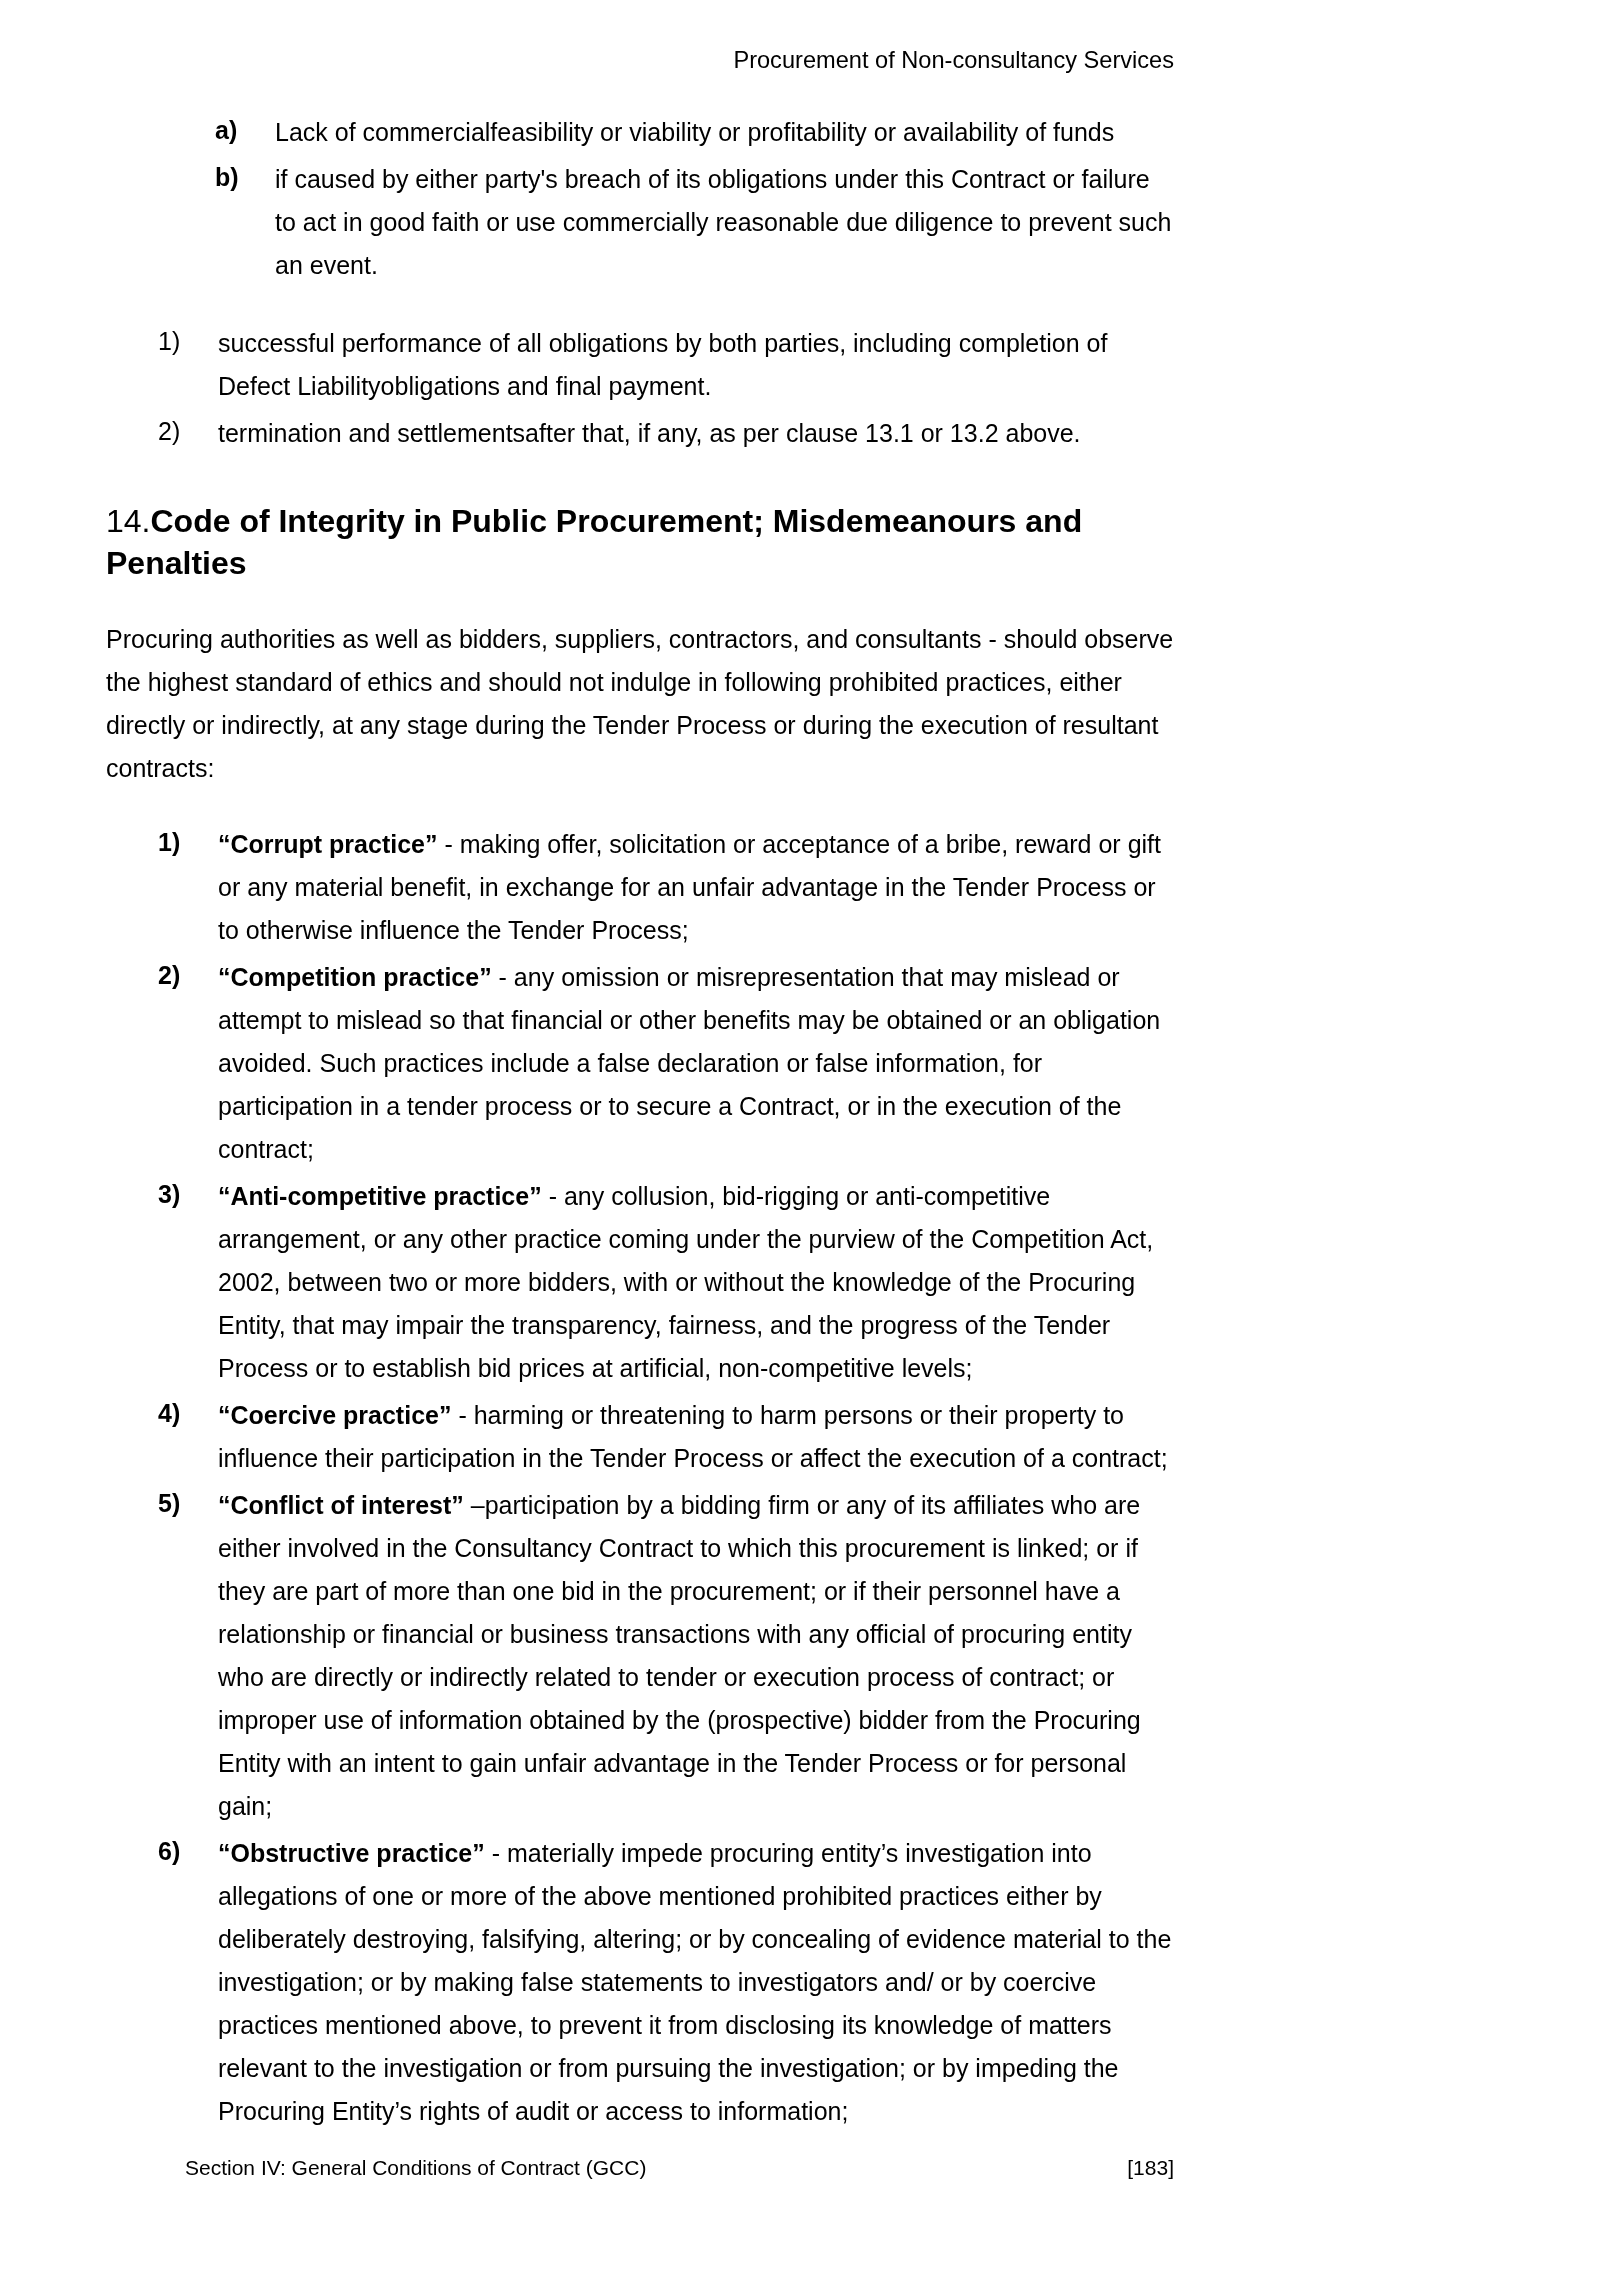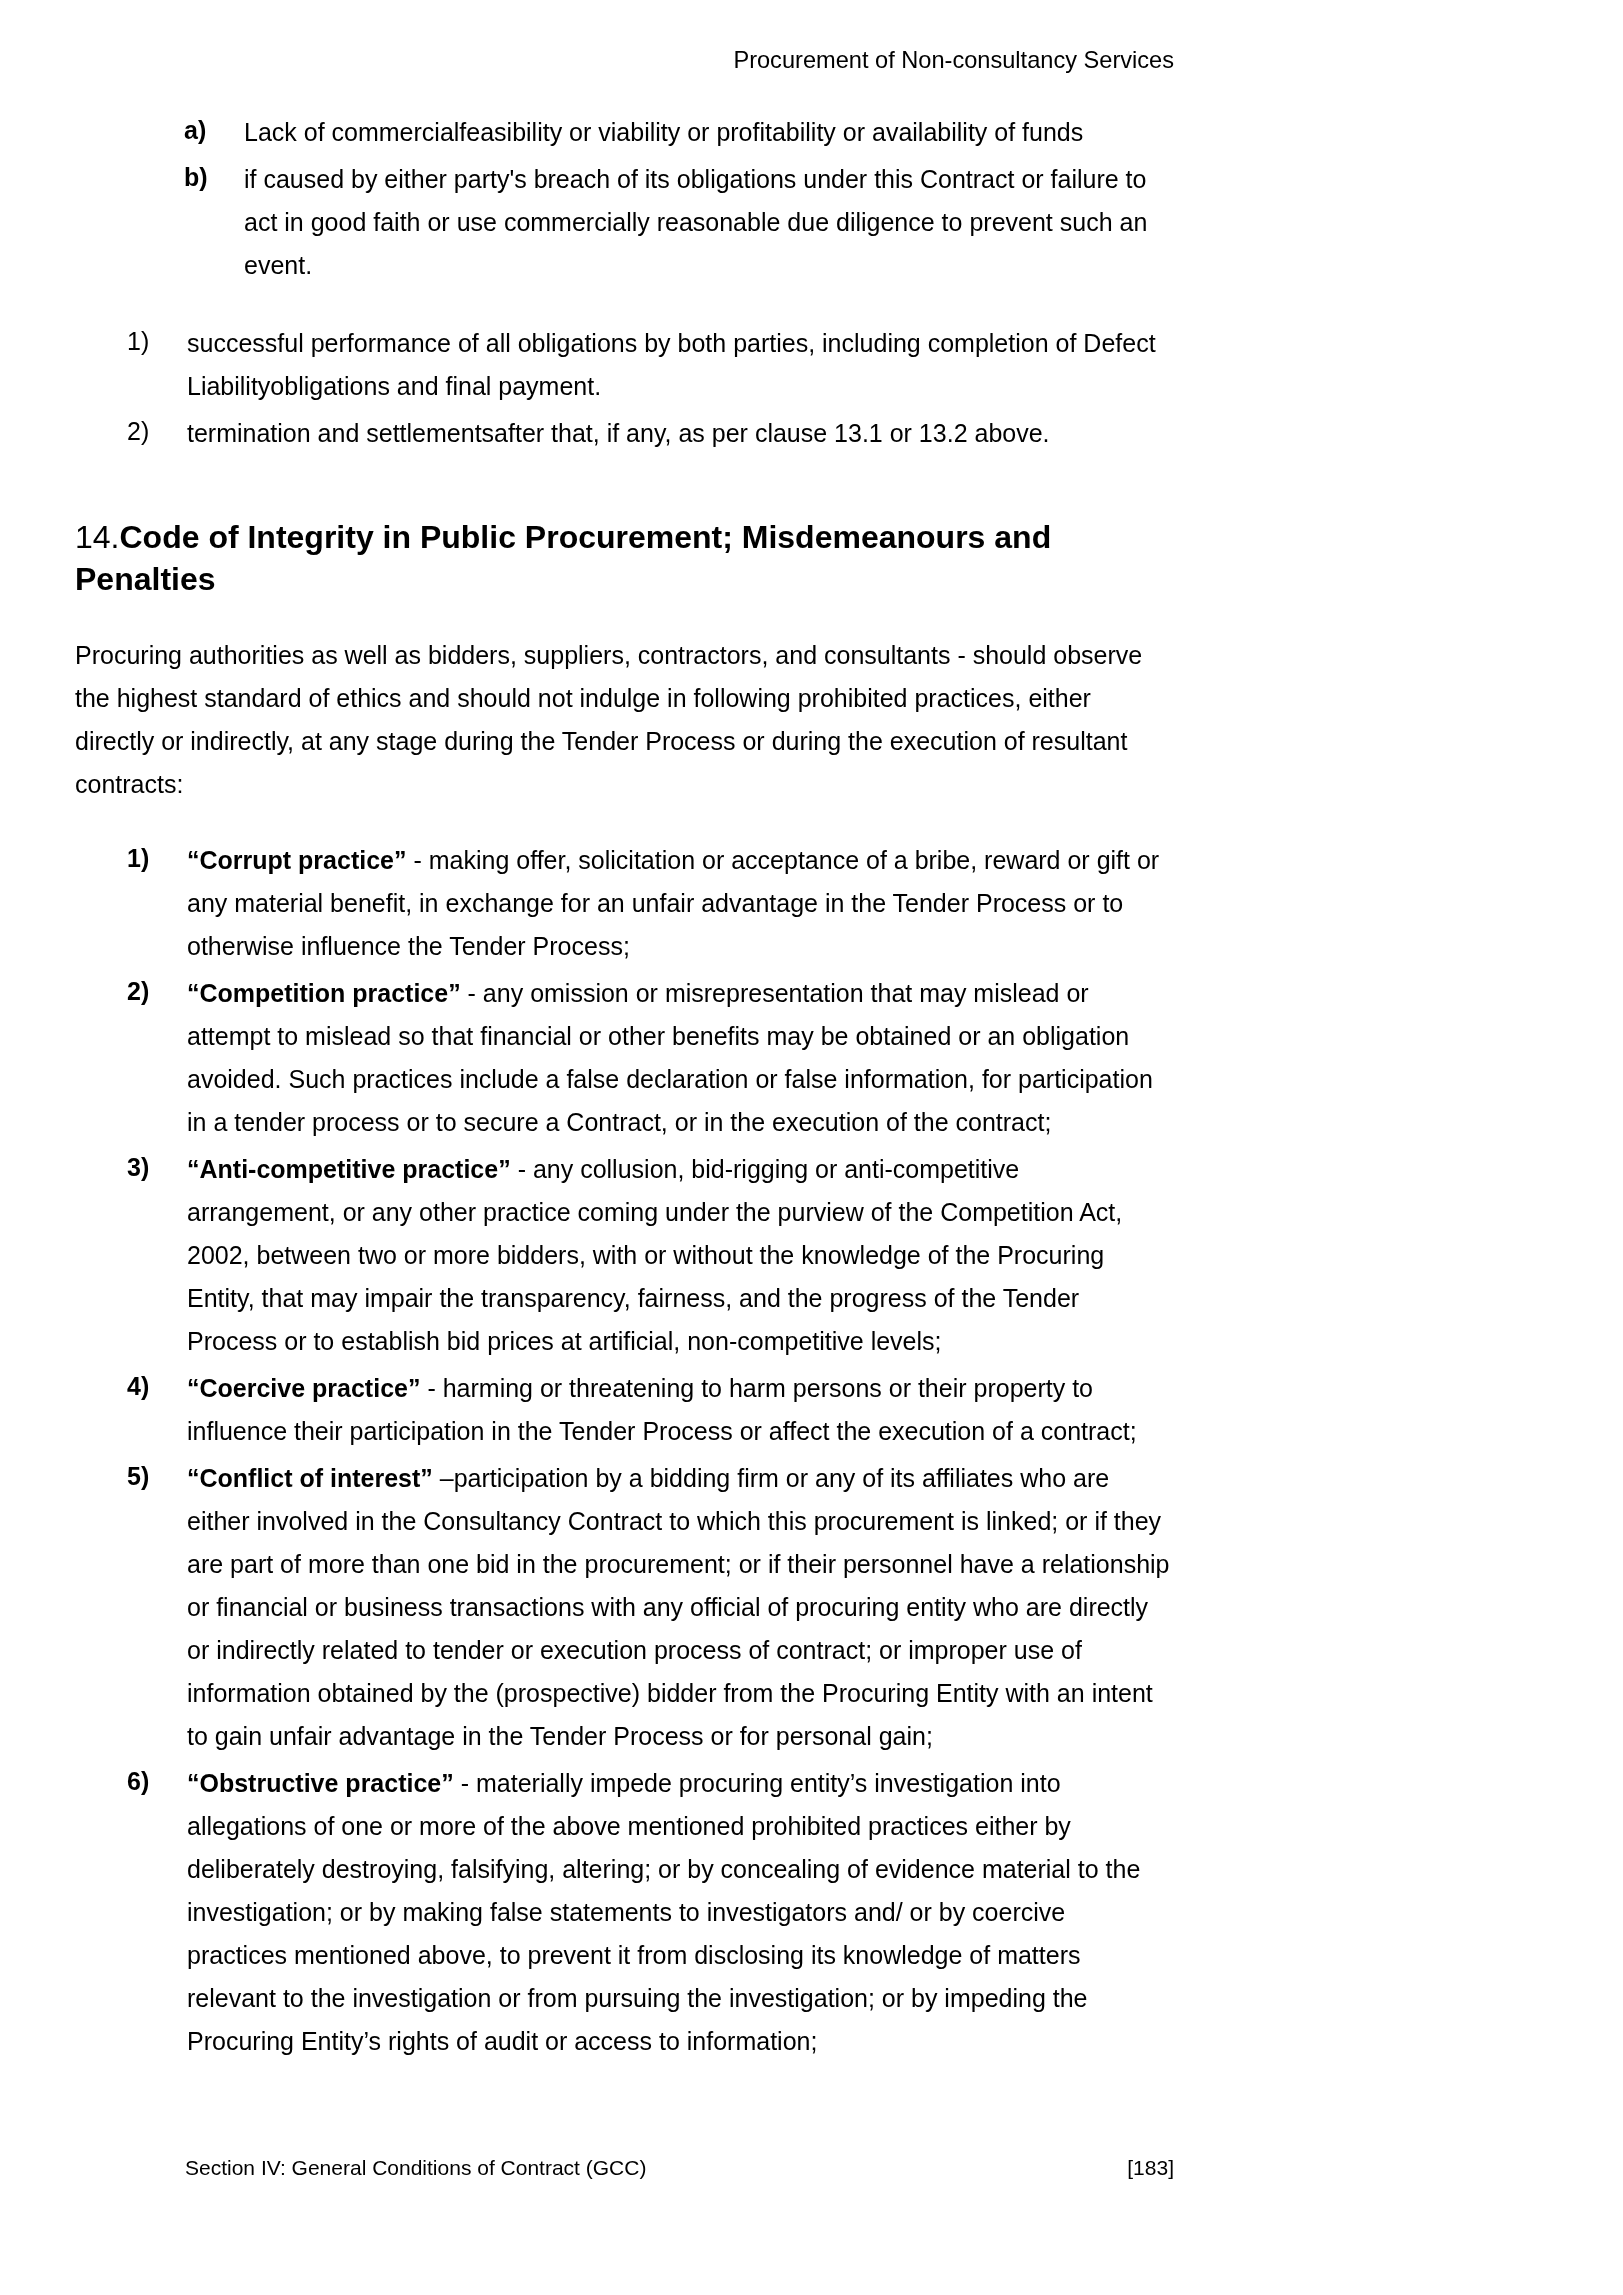--- a/index.html
+++ b/index.html
@@ -8,21 +8,21 @@
     width: 1623px;
     height: 2295px;
     background: #ffffff;
     font-family: "Liberation Sans", sans-serif;
     color: #000000;
   }
   .page {
     position: relative;
     width: 1359px;
     height: 2295px;
-    padding: 46px 185px 0 75px;
+    padding: 46px 185px 0 106px;
     background: #ffffff;
   }
   .page-header {
     text-align: right;
     font-size: 23.6px;
     line-height: 29px;
   }
   .content {
     margin-top: 34px;
     font-size: 25px;
@@ -49,21 +49,21 @@
     line-height: 34px;
     font-weight: 700;
     margin: 44px 0 33px 0;
   }
   .h-sub .h-num { flex: 0 0 109px; }
 
   .h-main {
     font-size: 32px;
     line-height: 42px;
     font-weight: 400;
-    margin: 59px 0 34px 0;
+    margin: 43px 0 34px 0;
   }
   .h-main .h-main-text { font-weight: 700; }
 
   b { font-weight: 700; }
 
   .page-footer {
     position: absolute;
     left: 185px;
     right: 185px;
     top: 2153px;

